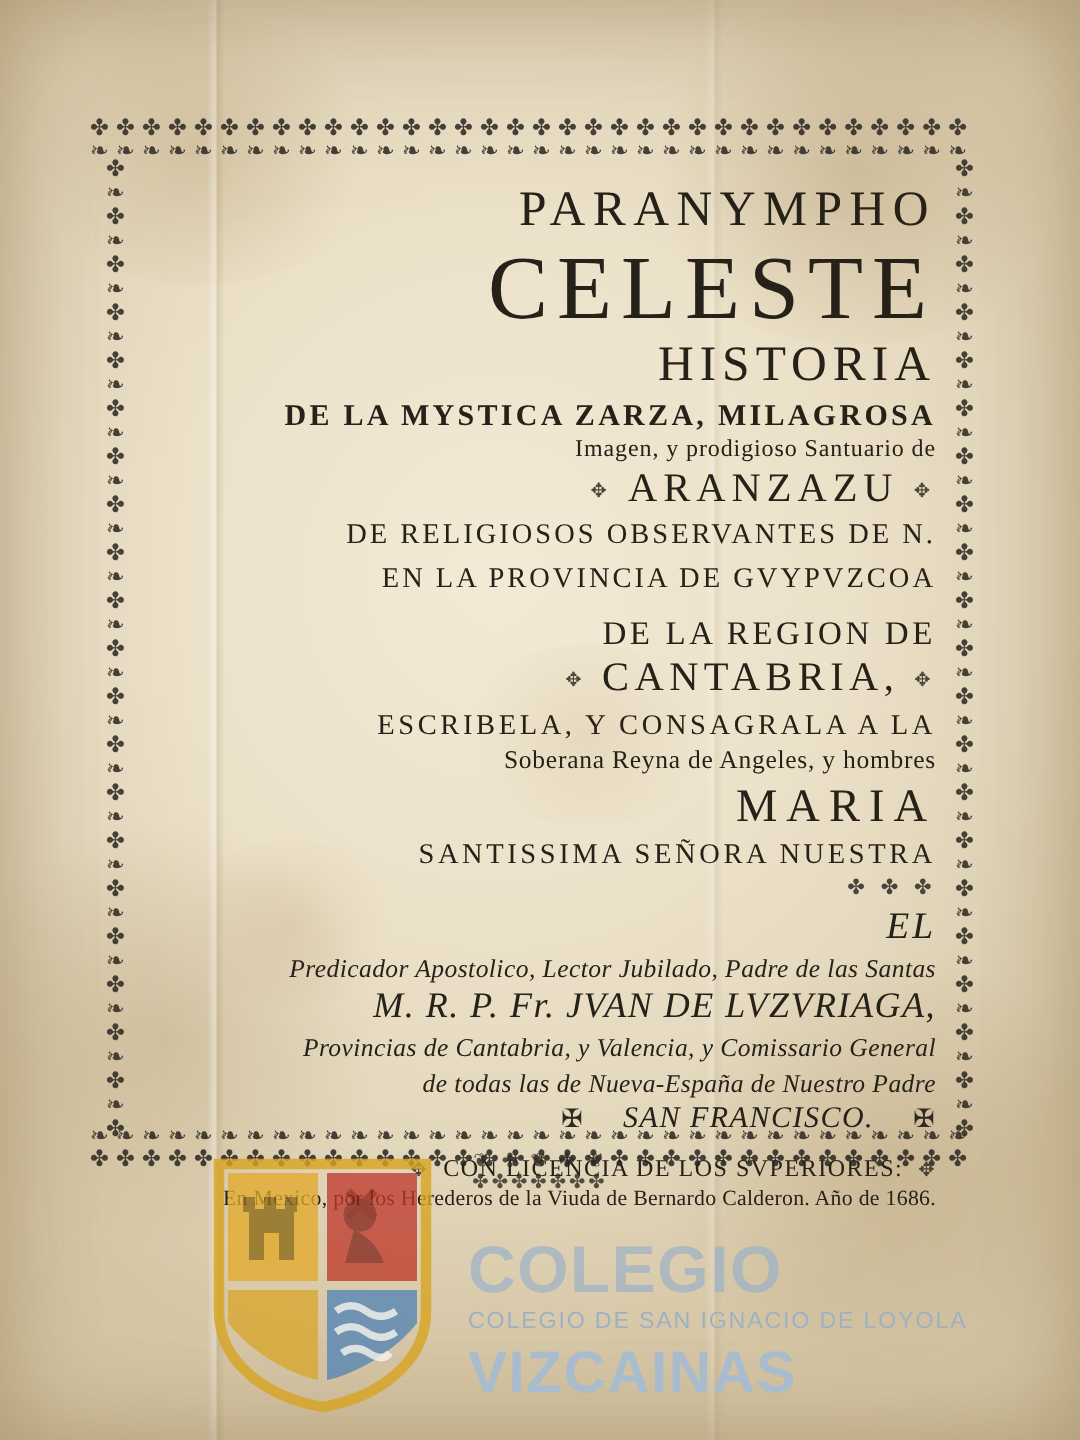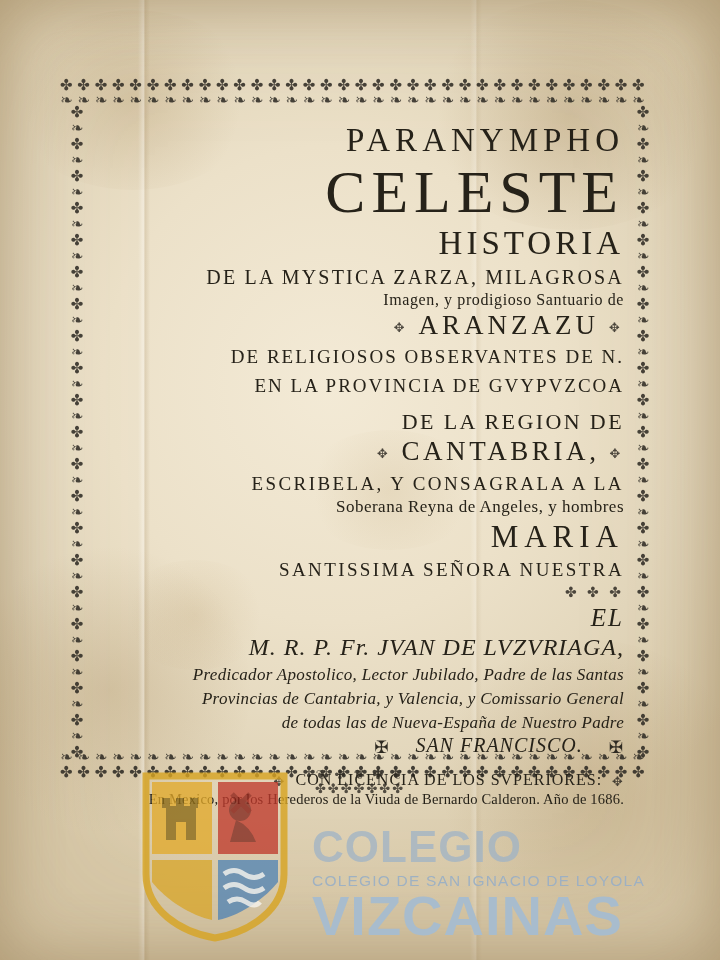--- a/index.html
+++ b/index.html
@@ -106,20 +106,21 @@
   }
   .t-historia {
     font-size: 33px;
     letter-spacing: 4px;
     margin-top: 2px;
   }
   .t-delamystica {
     font-size: 20px;
     letter-spacing: 2.2px;
     margin-top: 4px;
+    font-weight: bold;
   }
   .t-imagen {
     font-size: 16px;
     letter-spacing: .6px;
     margin-top: 2px;
   }
   .t-aranzazu {
     font-size: 27px;
     letter-spacing: 4px;
     margin-top: 1px;
@@ -288,21 +289,21 @@
   .wm-sub {
     font-family: "Liberation Sans", sans-serif;
     font-size: 15.5px;
     letter-spacing: 1.2px;
     color: #9cb0c4;
     margin-top: 2px;
     opacity: .95;
   }
   .wm-vizcainas {
     font-family: "Liberation Sans", sans-serif;
-    font-size: 56px;
+    font-size: 39px;
     font-weight: 700;
     letter-spacing: 1px;
     color: #a8bccd;
     margin-top: 2px;
     line-height: 48px;
   }
 </style>
 </head>
 <body>
 
@@ -446,23 +447,23 @@
     <div class="line t-soberana">Soberana Reyna de Angeles, y hombres</div>
 
     <div class="line t-maria">MARIA</div>
 
     <div class="line t-santissima">SANTISSIMA SEÑORA NUESTRA</div>
 
     <div class="line ornrow-mid">✤ ✤ ✤</div>
 
     <div class="line t-el">EL</div>
 
+    <div class="line t-credits">Predicador Apostolico, Lector Jubilado, Padre de las Santas</div>
+
     <div class="line t-author">M. R. P. Fr. JVAN DE LVZVRIAGA,</div>
-
-    <div class="line t-credits">Predicador Apostolico, Lector Jubilado, Padre de las Santas</div>
     <div class="line t-credits">Provincias de Cantabria, y Valencia, y Comissario General</div>
     <div class="line t-credits">de todas las de Nueva-España de Nuestro Padre</div>
 
     <div class="line t-sanfrancisco">
       <span class="cross left">✠</span><span>SAN FRANCISCO.</span><span class="cross right">✠</span>
     </div>
 
     <div class="line t-licencia">
       <span class="flank left">✥</span><span>CON LICENCIA DE LOS SVPERIORES:</span><span class="flank right">✥</span>
     </div>

